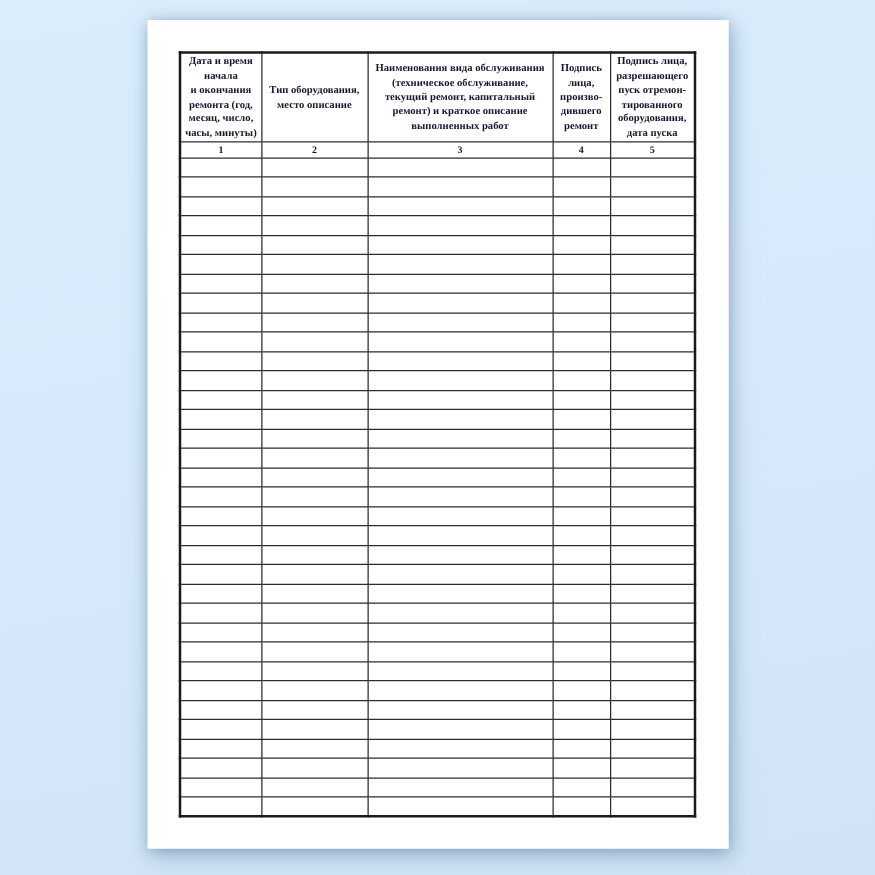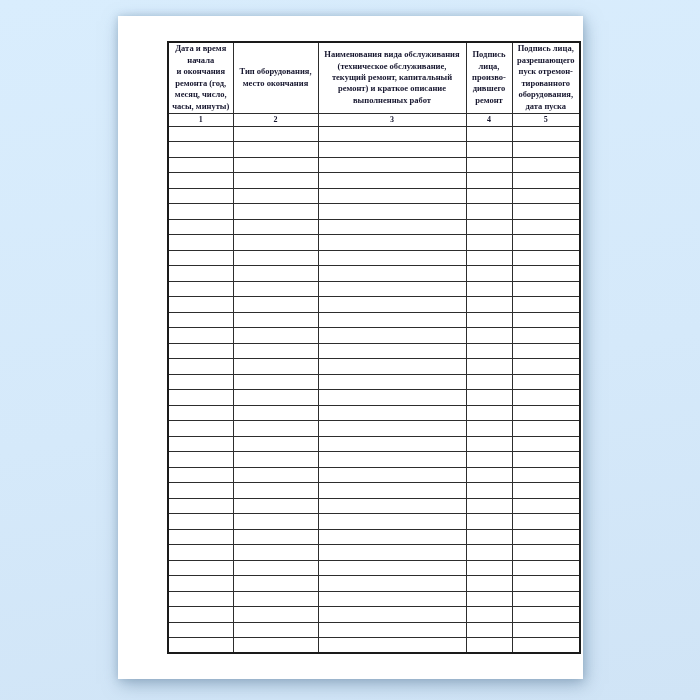--- a/index.html
+++ b/index.html
@@ -33,21 +33,20 @@
   }
   table.log {
     position: absolute;
     left: 25px;
     top: 25px;
     width: 412px;
     border-collapse: collapse;
     table-layout: fixed;
     border: 2px solid var(--border-outer);
     color: var(--ink);
-    margin-left: 24px;
   }
   table.log th,
   table.log td {
     border: 1px solid var(--border-inner);
     padding: 0 2px;
     overflow: hidden;
   }
   tr.hdr-row { height: 71px; }
   tr.hdr-row th {
     font-size: 8.5px;
@@ -82,21 +81,21 @@
     </colgroup>
     <thead>
       <tr class="hdr-row">
         <th>Дата и время
 начала
 и окончания
 ремонта (год,
 месяц, число,
 часы, минуты)</th>
         <th>Тип оборудования,
-место окончания</th>
+место описание</th>
         <th>Наименования вида обслуживания
 (техническое обслуживание,
 текущий ремонт, капитальный
 ремонт) и краткое описание
 выполненных работ</th>
         <th>Подпись
 лица,
 произво-
 дившего
 ремонт</th>

